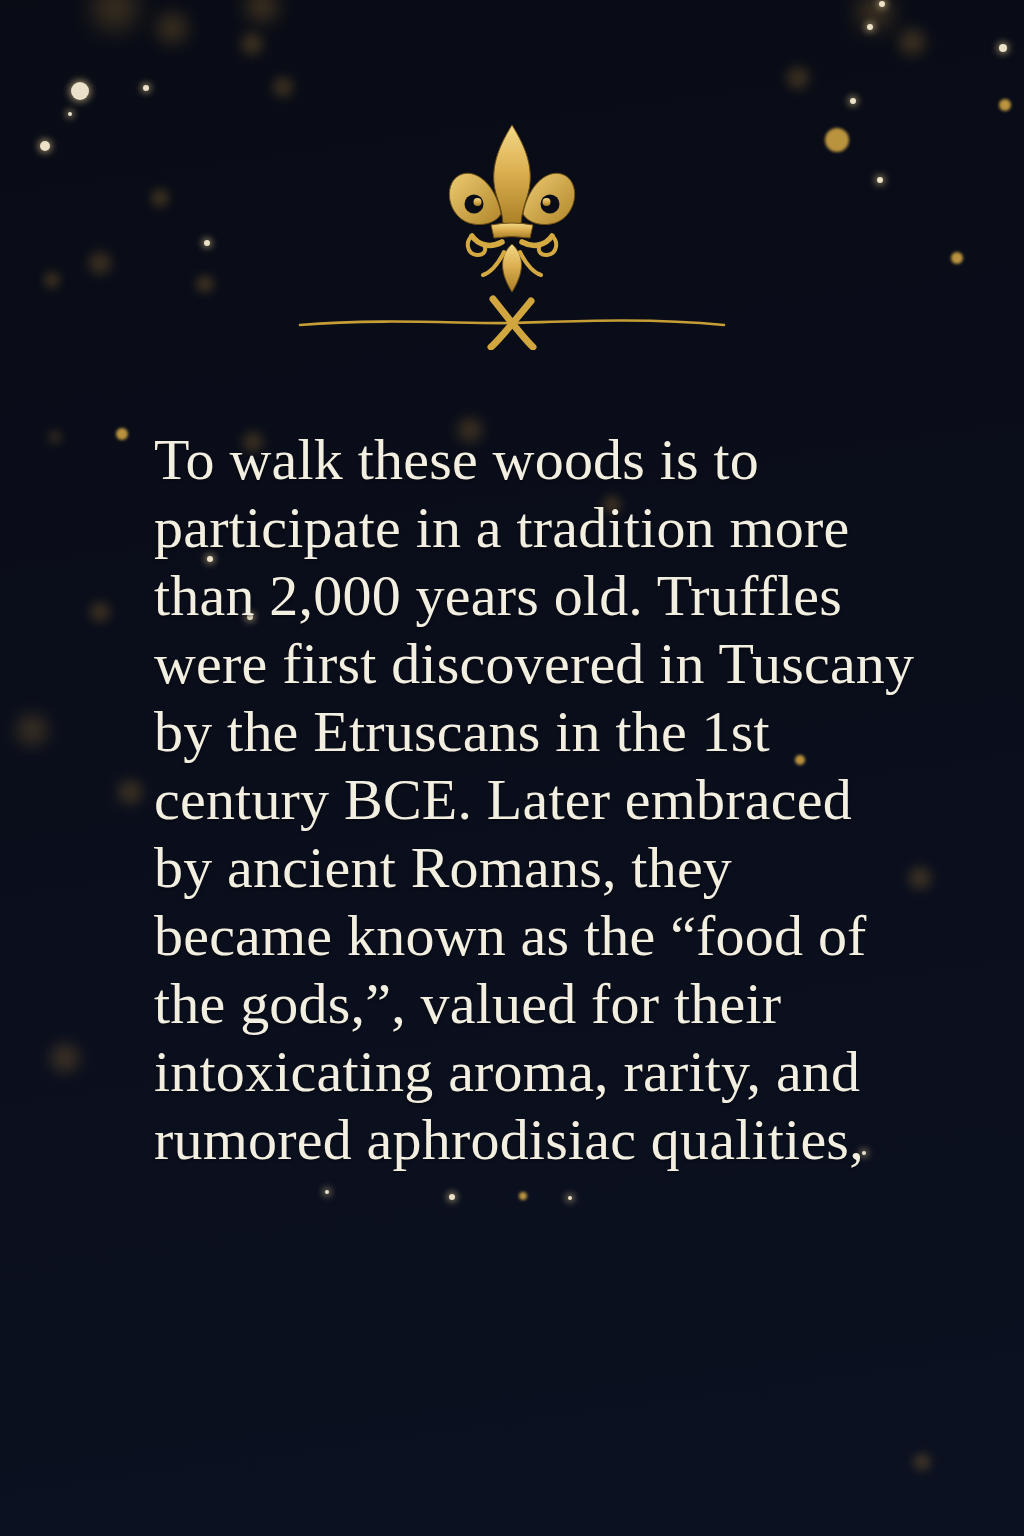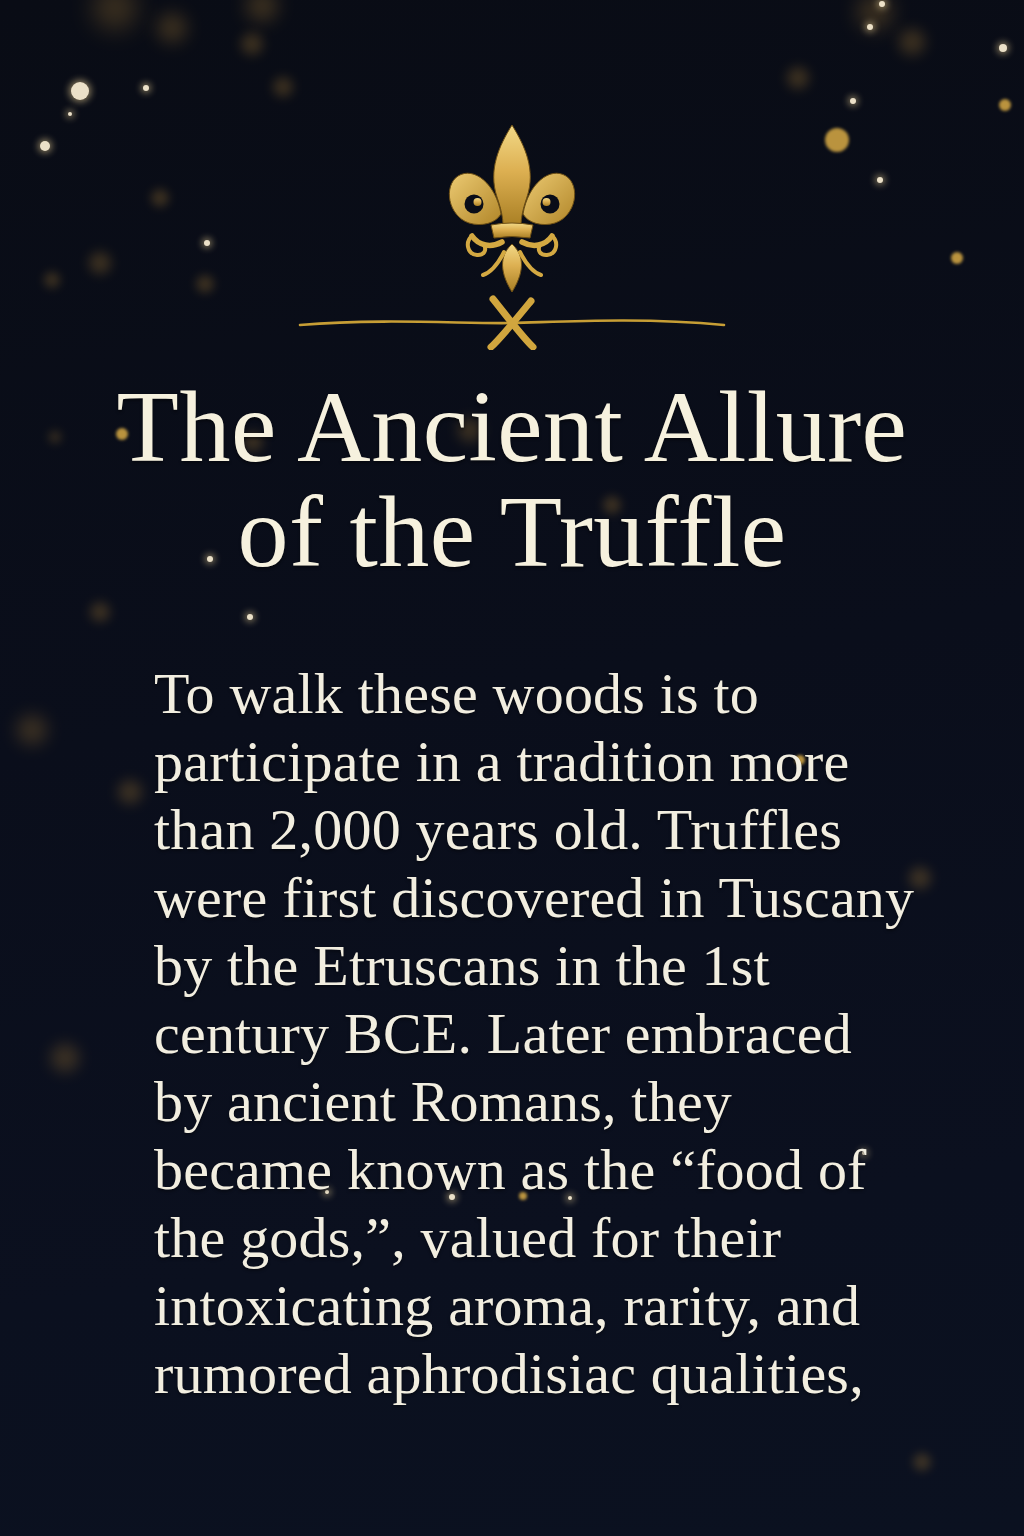--- a/index.html
+++ b/index.html
@@ -119,24 +119,20 @@
     </svg>
 
     <svg class="divider" viewBox="0 0 434 58" aria-hidden="true">
       <path d="M5,33 C90,26 170,32 217,31 C264,30 344,25 429,33" fill="none" stroke="#c79e35" stroke-width="2.6" stroke-linecap="round"></path>
       <g fill="none" stroke="#d1a63e" stroke-linecap="round">
         <path d="M198,7 C207,18 228,46 238,55" stroke-width="7"></path>
         <path d="M236,9 C227,20 206,46 196,55" stroke-width="7"></path>
       </g>
     </svg>
 
-    <h1 class="title">
-      <span>The Ancient Allure</span><br>
-      <span>of the Truffle</span>
-    </h1>
 
     <p class="body-text">To walk these woods is to
 participate in a tradition more
 than 2,000 years old. Truffles
 were first discovered in Tuscany
 by the Etruscans in the 1st
 century BCE. Later embraced
 by ancient Romans, they
 became known as the “food of
 the gods,”, valued for their

